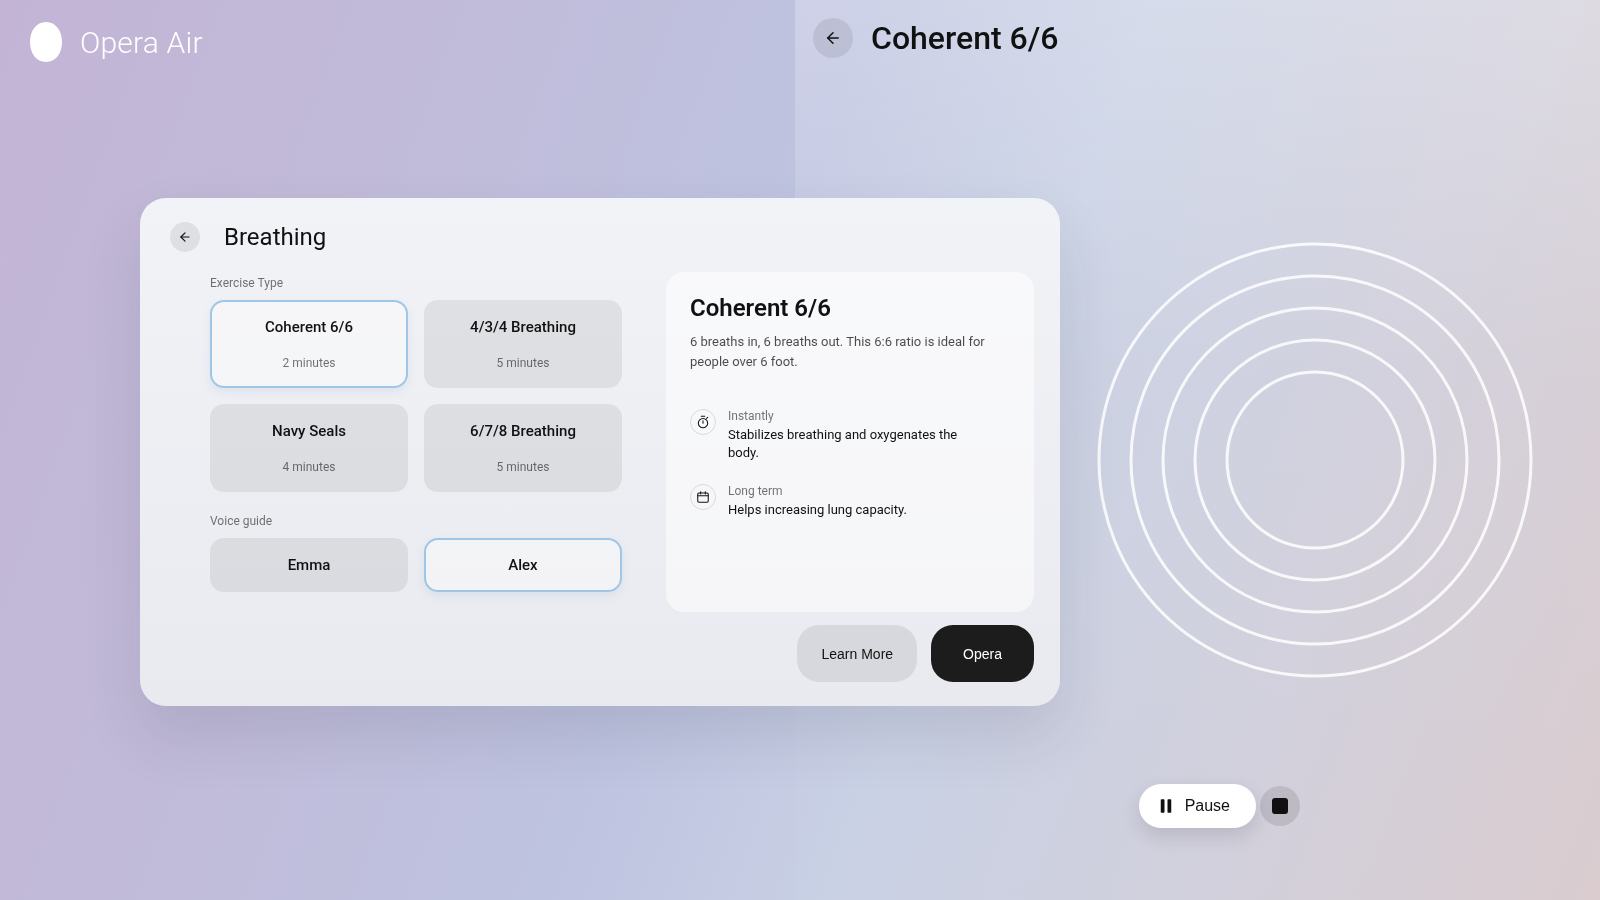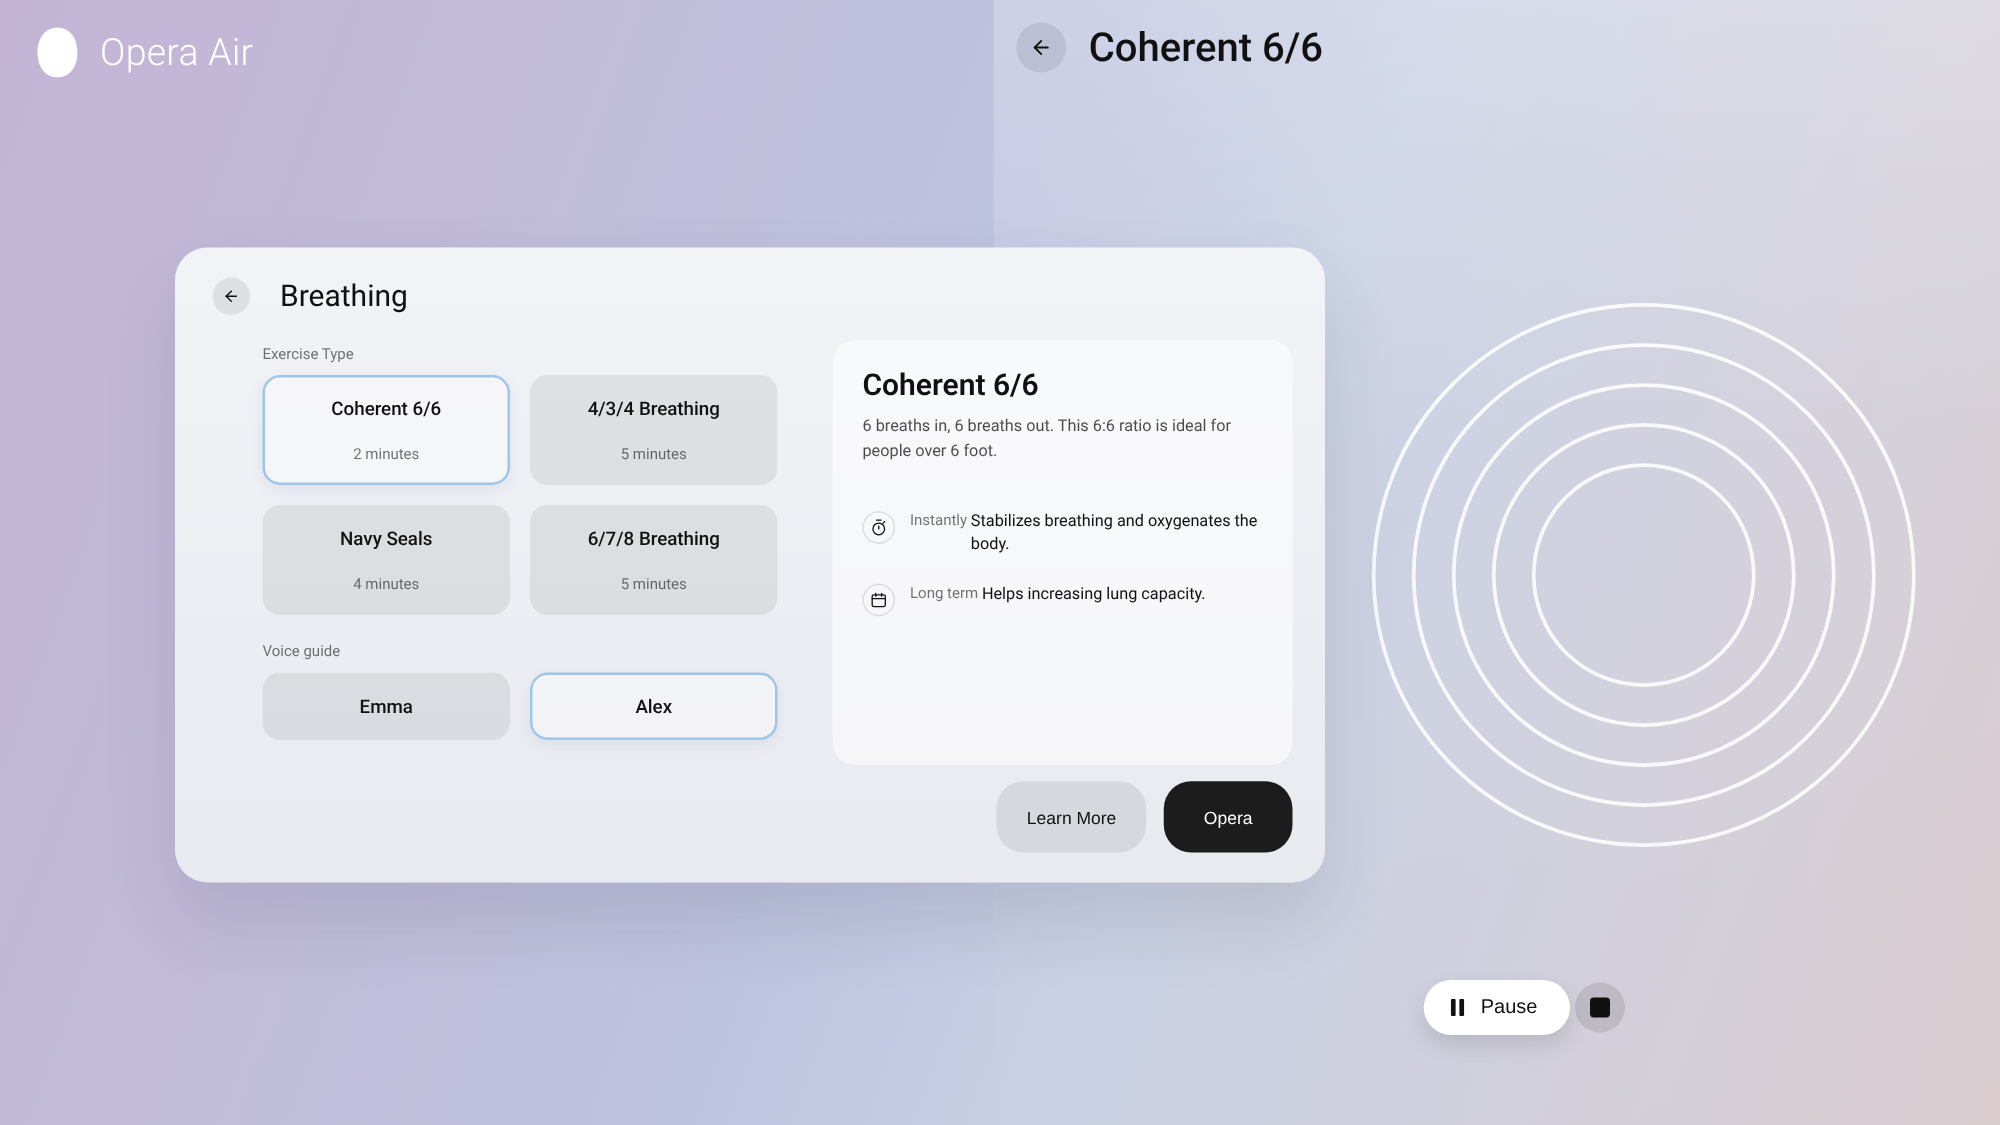--- a/index.html
+++ b/index.html
@@ -110,21 +110,21 @@
   .detail h2 { font-size: 24px; font-weight: 600; color: #111; margin-bottom: 10px; }
   .detail p.desc { font-size: 13px; color: rgba(0,0,0,0.7); line-height: 1.5; max-width: 300px; }
   .benefits { margin-top: 38px; display: flex; flex-direction: column; gap: 22px; }
   .benefit { display: flex; gap: 12px; align-items: flex-start; }
   .benefit .b-icon {
     width: 26px; height: 26px; border-radius: 50%;
     border: 1px solid rgba(0,0,0,0.12);
     display: flex; align-items: center; justify-content: center;
     flex: 0 0 26px;
   }
-  .benefit .b-text { display: flex; flex-direction: row; gap: 3px; }
+  .benefit .b-text { display: flex; flex-direction: column; gap: 3px; }
   .benefit .b-label { font-size: 12px; color: rgba(0,0,0,0.55); }
   .benefit .b-body { font-size: 13px; color: #111; line-height: 1.4; max-width: 240px; }
 
   .actions {
     position: absolute; right: 26px; bottom: 24px;
     display: flex; gap: 14px;
   }
   .btn {
     height: 57px; padding: 0 24px; border-radius: 22px;
     display: flex; align-items: center; justify-content: center;

